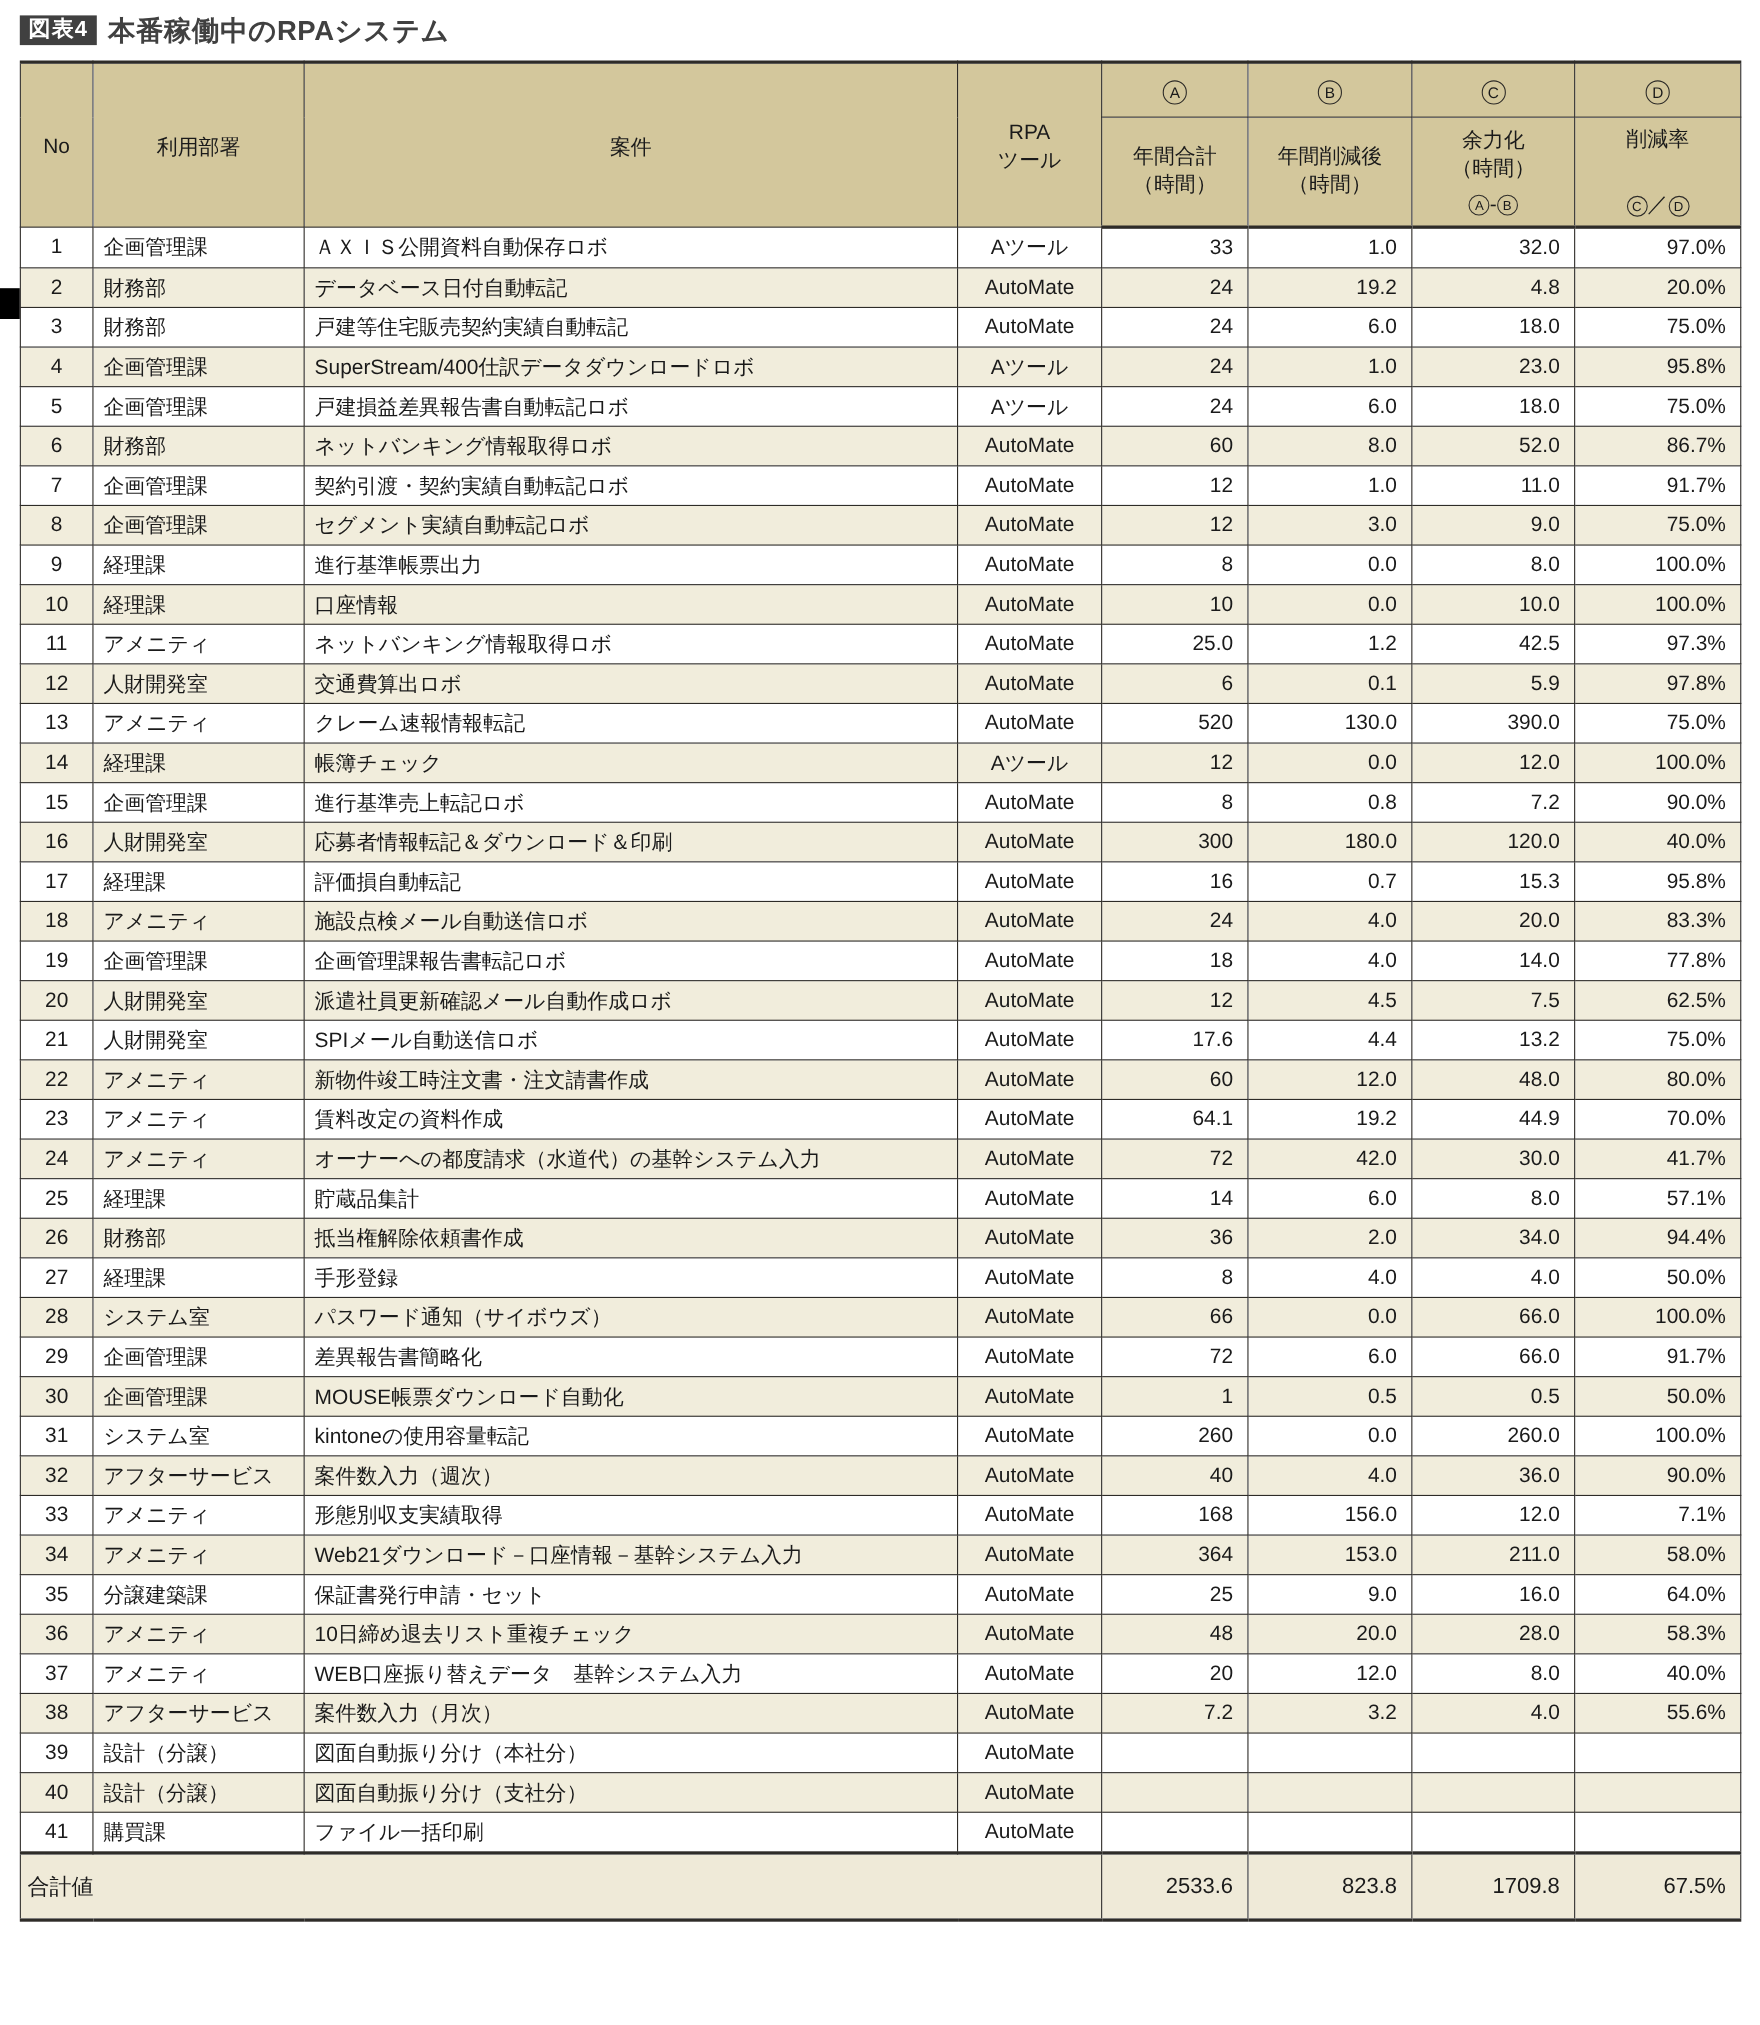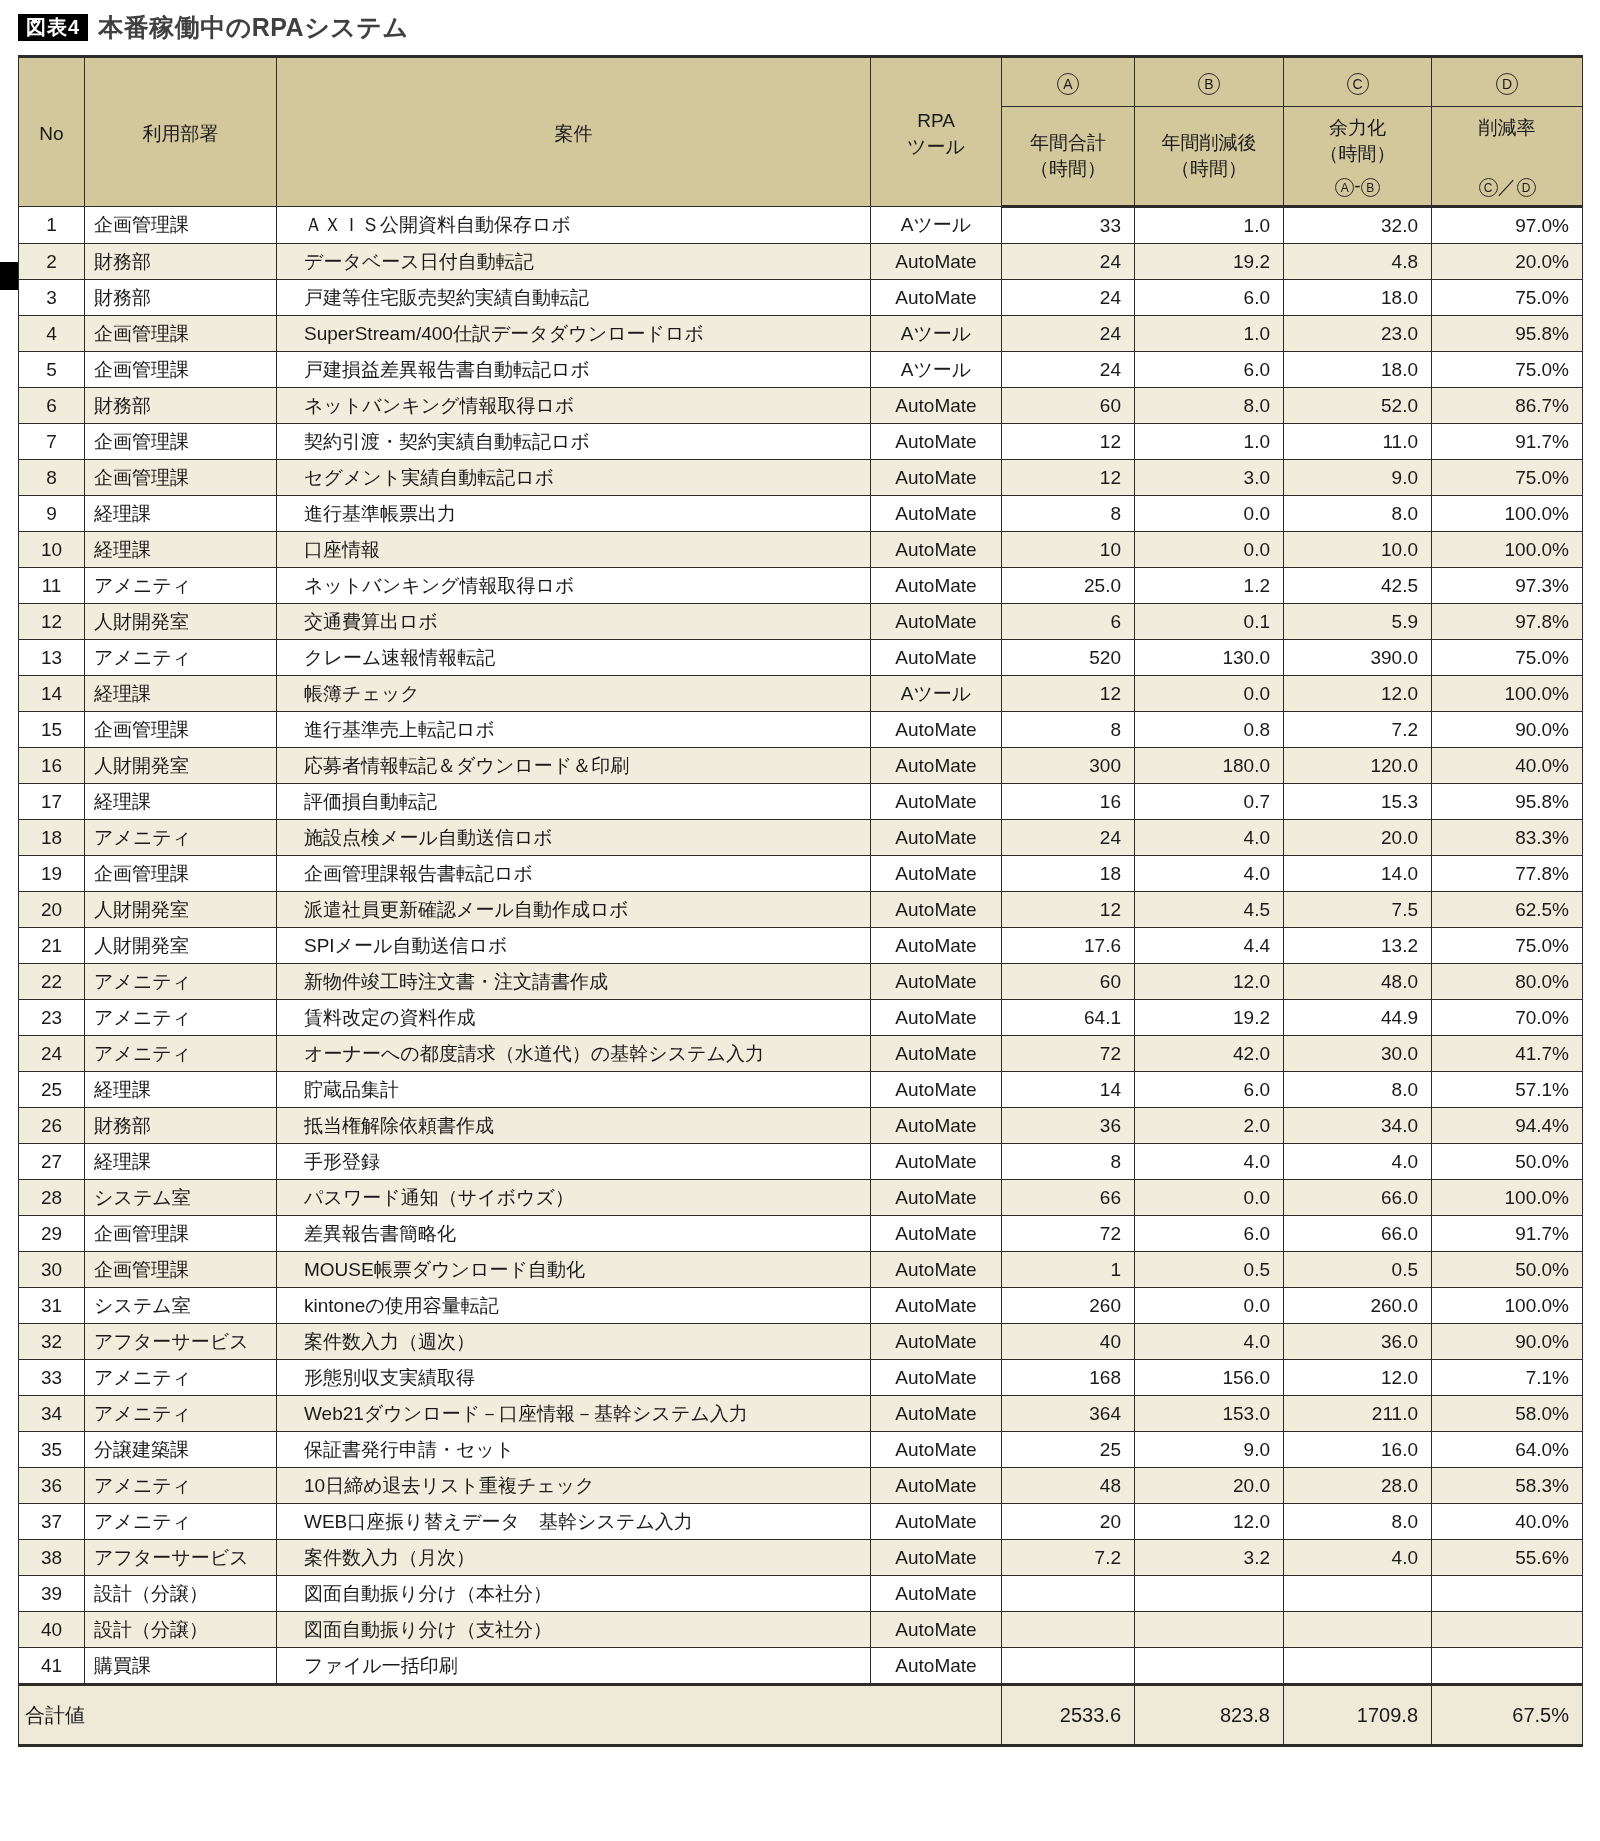--- a/index.html
+++ b/index.html
@@ -11,21 +11,21 @@
     position:relative;
     -webkit-font-smoothing:antialiased;
   }
   
   .figure-title{
     position:absolute;left:18px;top:10px;
     display:flex;align-items:center;gap:10px;
     height:34px;
   }
   .figure-badge{
-    background:#000000;color:#fff;
+    background:#404040;color:#fff;
     font-size:20px;font-weight:bold;
     padding:3px 8px 4px 8px;
     letter-spacing:1px;
     line-height:1;
     display:inline-block;
   }
   .figure-label{
     font-size:25px;font-weight:bold;color:#404040;
     letter-spacing:0.5px;
   }
@@ -80,21 +80,21 @@
     width:19px;height:19px;line-height:18px;font-size:12px;
   }
   .hdr-line{line-height:1.35;}
   .hdr-formula{margin-top:10px;line-height:1;}
   .hdr-gap{height:26px;}
 
   tbody td{height:35px;background:#ffffff;}
   tbody tr.stripe td{background:#f1eddc;}
   .cell-no{text-align:center;padding:0;}
   .cell-dept{text-align:left;padding-left:9px;}
-  .cell-case{text-align:left;padding-left:27px;}
+  .cell-case{text-align:left;padding-left:9px;}
   .cell-tool{text-align:center;}
   .cell-num{text-align:right;padding-right:13px;}
 
   tfoot td{
     background:#efead8;
     height:58px;
     border-top:3px solid #2e2c28;
     border-bottom:3.5px solid #2e2c28;
   }
   tfoot td.total-label{text-align:left;font-size:20px;}

